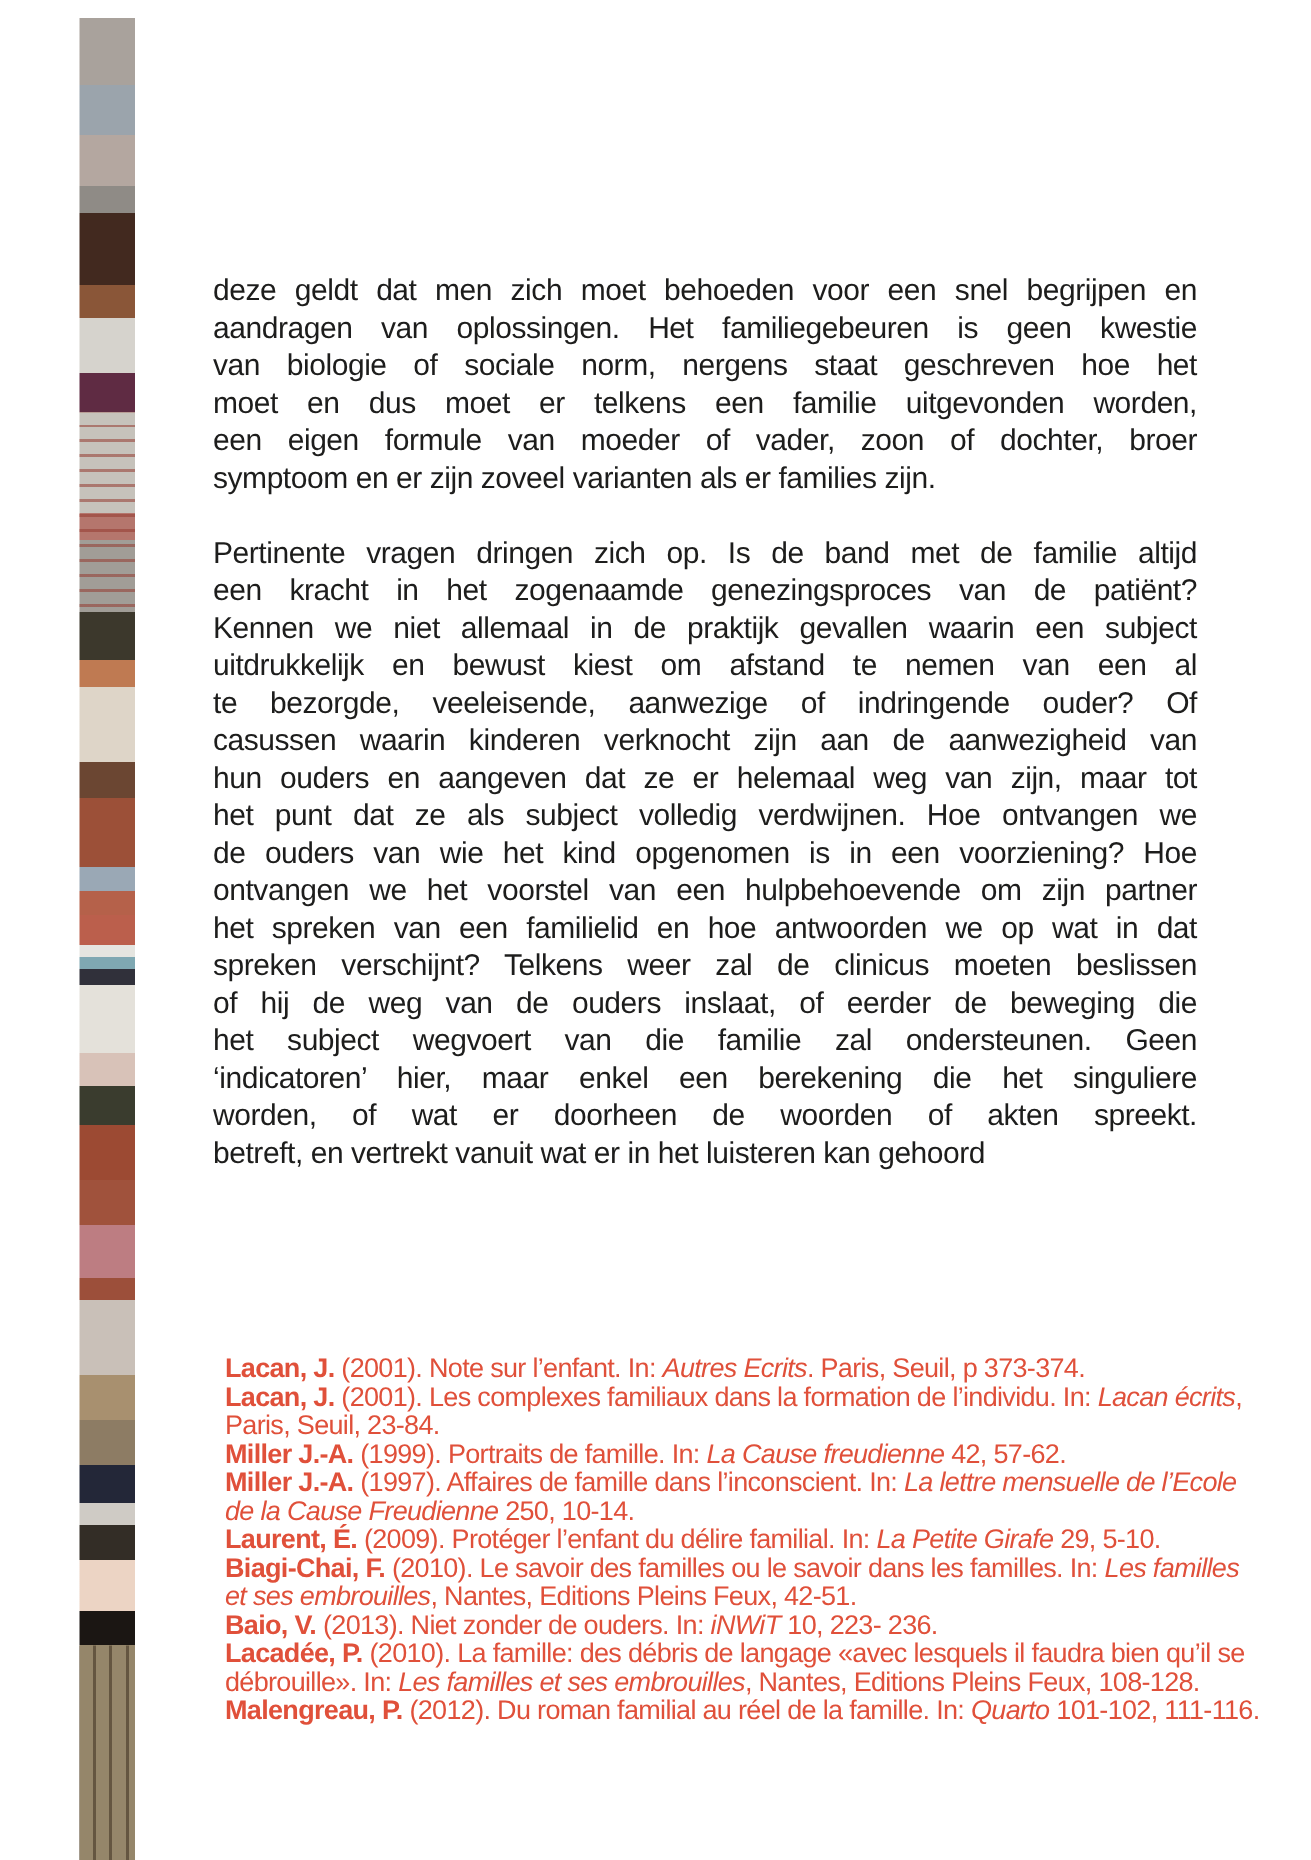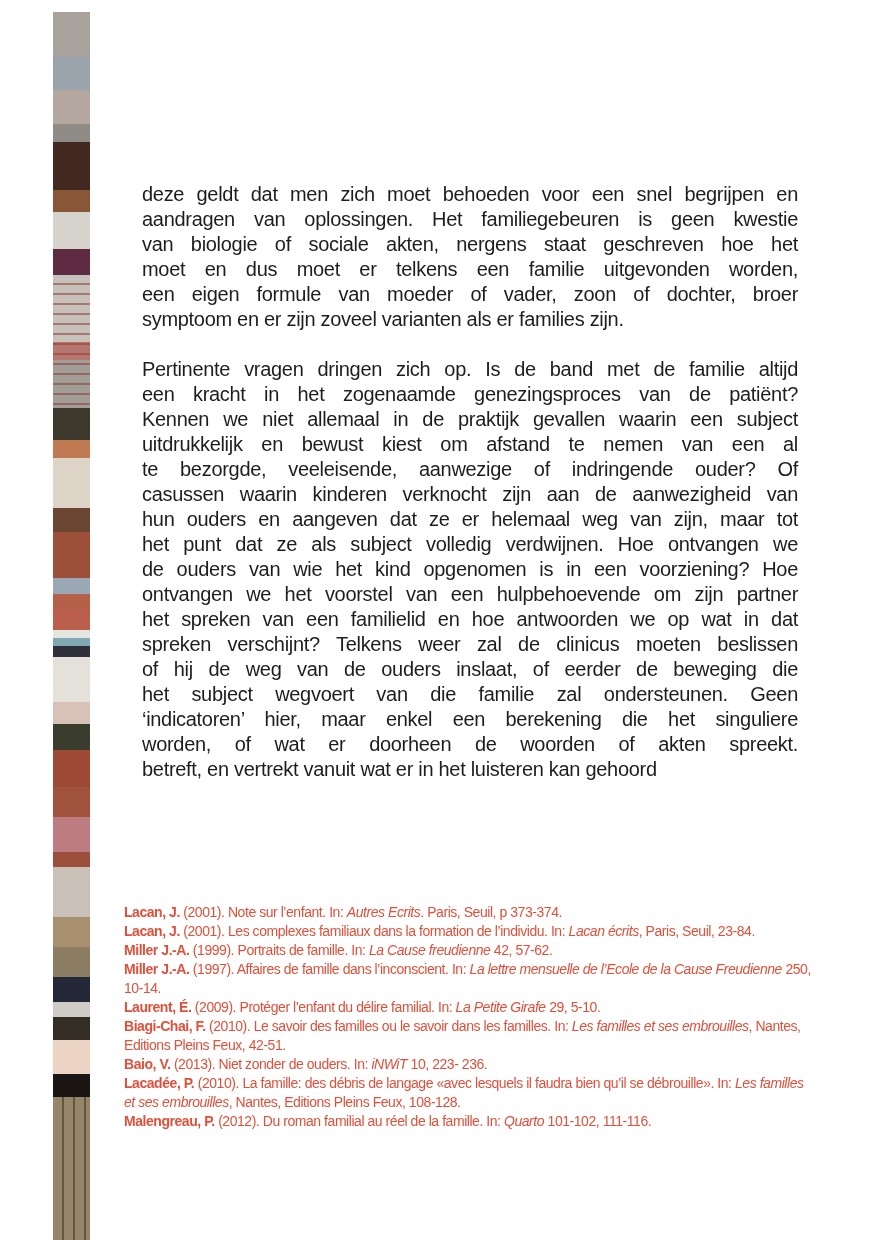--- a/index.html
+++ b/index.html
@@ -48,45 +48,45 @@
   .para + .para { margin-top: 25px; }
   .para .line {
     text-align: justify;
     text-align-last: justify;
     white-space: normal;
   }
   .para .line:last-child { text-align-last: left; }
   
   .references {
     position: absolute;
-    left: 124px; top: 891px;
+    left: 150px; top: 891px;
     width: 692px;
     color: #e0503a;
-    font-size: 14px;
+    font-size: 18px;
     line-height: 19px;
     letter-spacing: -0.45px;
   }
   .ref { margin: 0; padding: 0; text-align: left; }
   .ref .b { font-weight: 700; }
   .ref .i { font-style: italic; }
 </style>
 </head>
 <body>
 
 <div class="page">
   <div class="photo-strip" style="background: linear-gradient(rgb(169, 162, 156) 0px, rgb(169, 162, 156) 45px, rgb(155, 164, 172) 45px, rgb(155, 164, 172) 78px, rgb(180, 167, 160) 78px, rgb(180, 167, 160) 112px, rgb(143, 139, 134) 112px, rgb(143, 139, 134) 130px, rgb(66, 41, 31) 130px, rgb(66, 41, 31) 178px, rgb(138, 86, 56) 178px, rgb(138, 86, 56) 200px, rgb(214, 211, 205) 200px, rgb(214, 211, 205) 237px, rgb(95, 43, 67) 237px, rgb(95, 43, 67) 263px, rgb(198, 194, 187) 263px, rgb(198, 194, 187) 330px, rgb(181, 118, 109) 330px, rgb(181, 118, 109) 348px, rgb(161, 157, 151) 348px, rgb(161, 157, 151) 396px, rgb(60, 56, 44) 396px, rgb(60, 56, 44) 428px, rgb(191, 122, 82) 428px, rgb(191, 122, 82) 446px, rgb(222, 213, 200) 446px, rgb(222, 213, 200) 496px, rgb(107, 70, 50) 496px, rgb(107, 70, 50) 520px, rgb(156, 80, 56) 520px, rgb(156, 80, 56) 566px, rgb(154, 168, 181) 566px, rgb(154, 168, 181) 582px, rgb(181, 97, 74) 582px, rgb(181, 97, 74) 598px, rgb(187, 95, 76) 598px, rgb(187, 95, 76) 618px, rgb(229, 229, 224) 618px, rgb(229, 229, 224) 626px, rgb(127, 168, 178) 626px, rgb(127, 168, 178) 634px, rgb(48, 48, 58) 634px, rgb(48, 48, 58) 645px, rgb(228, 225, 218) 645px, rgb(228, 225, 218) 690px, rgb(216, 194, 184) 690px, rgb(216, 194, 184) 712px, rgb(58, 60, 46) 712px, rgb(58, 60, 46) 738px, rgb(156, 74, 51) 738px, rgb(156, 74, 51) 775px, rgb(160, 82, 60) 775px, rgb(160, 82, 60) 805px, rgb(189, 125, 130) 805px, rgb(189, 125, 130) 840px, rgb(156, 79, 58) 840px, rgb(156, 79, 58) 855px, rgb(201, 192, 184) 855px, rgb(201, 192, 184) 905px, rgb(168, 144, 111) 905px, rgb(168, 144, 111) 935px, rgb(141, 124, 100) 935px, rgb(141, 124, 100) 965px, rgb(35, 39, 56) 965px, rgb(35, 39, 56) 990px, rgb(207, 203, 197) 990px, rgb(207, 203, 197) 1005px, rgb(51, 45, 38) 1005px, rgb(51, 45, 38) 1028px, rgb(236, 212, 196) 1028px, rgb(236, 212, 196) 1062px, rgb(27, 22, 19) 1062px, rgb(27, 22, 19) 1085px, rgb(149, 134, 106) 1085px, rgb(149, 134, 106) 1240px);">
     <div class="strip-stripes"></div>
     <div class="strip-streaks"></div>
   </div>
 
   <main class="body-text">
       <div class="para">
         <div class="line">deze geldt dat men zich moet behoeden voor een snel begrijpen en</div>
         <div class="line">aandragen van oplossingen. Het familiegebeuren is geen kwestie</div>
-        <div class="line">van biologie of sociale akten, nergens staat geschreven hoe het</div>
+        <div class="line">van biologie of sociale norm, nergens staat geschreven hoe het</div>
         <div class="line">moet en dus moet er telkens een familie uitgevonden worden,</div>
         <div class="line">een eigen formule van moeder of vader, zoon of dochter, broer</div>
         <div class="line">symptoom en er zijn zoveel varianten als er families zijn.</div>
       </div>
       <div class="para">
         <div class="line">Pertinente vragen dringen zich op. Is de band met de familie altijd</div>
         <div class="line">een kracht in het zogenaamde genezingsproces van de patiënt?</div>
         <div class="line">Kennen we niet allemaal in de praktijk gevallen waarin een subject</div>
         <div class="line">uitdrukkelijk en bewust kiest om afstand te nemen van een al</div>
         <div class="line">te bezorgde, veeleisende, aanwezige of indringende ouder? Of</div>

